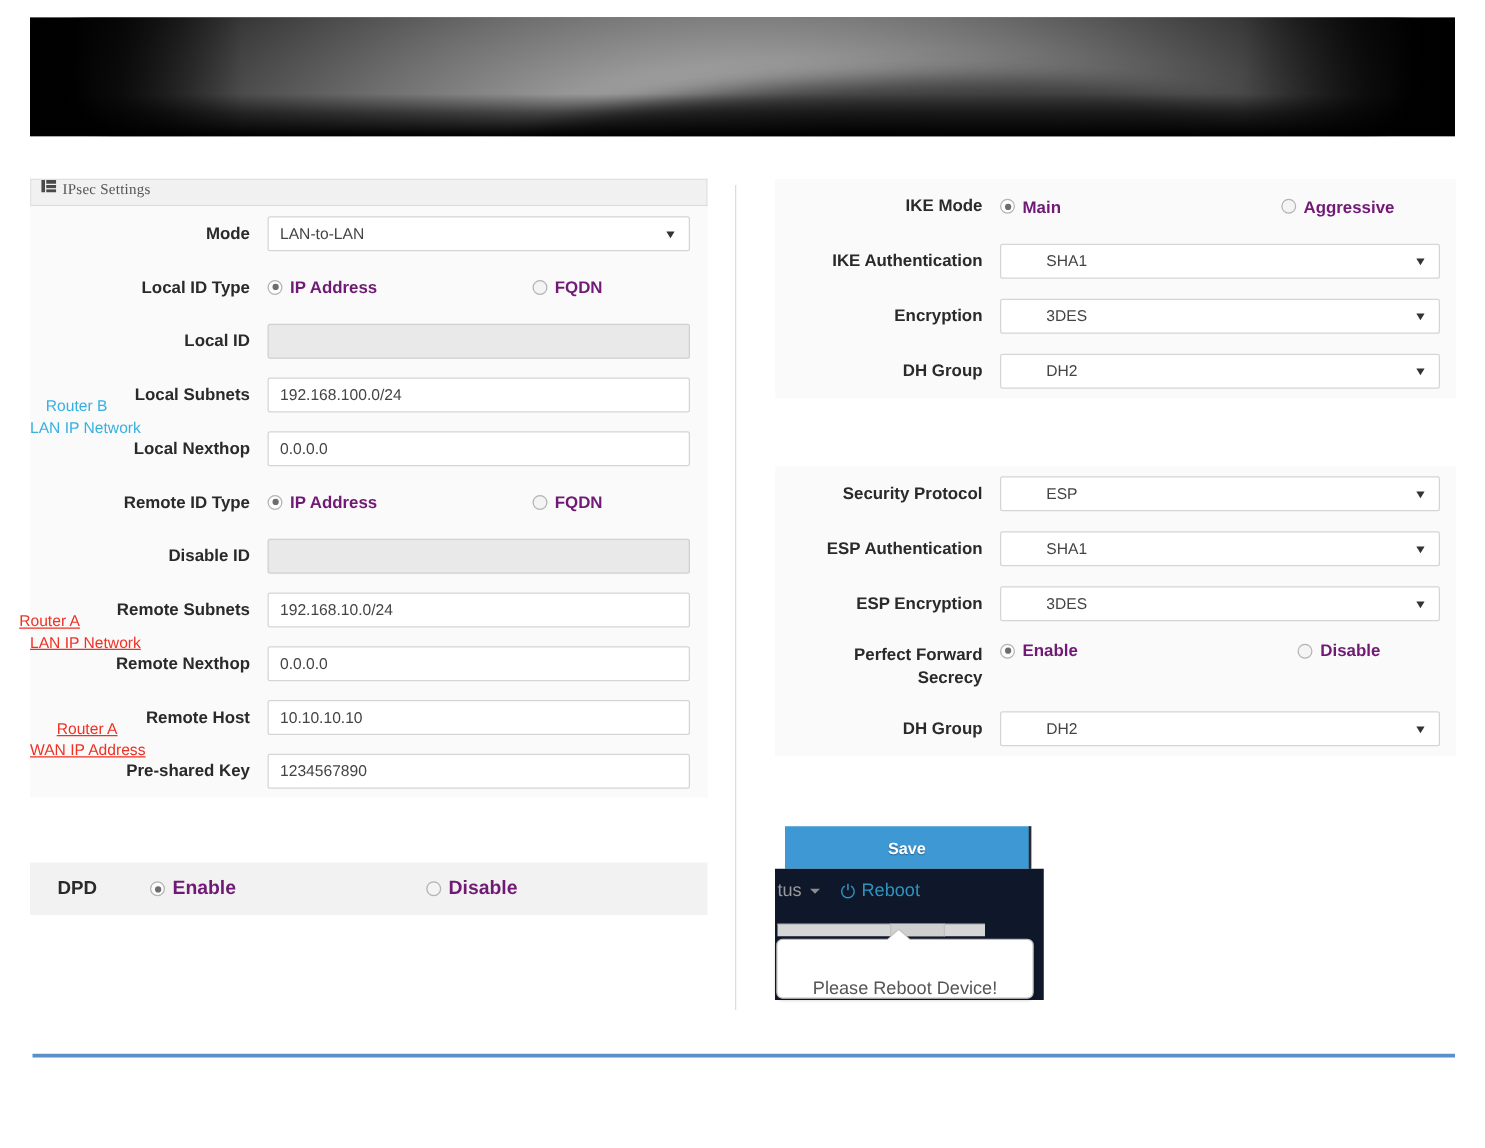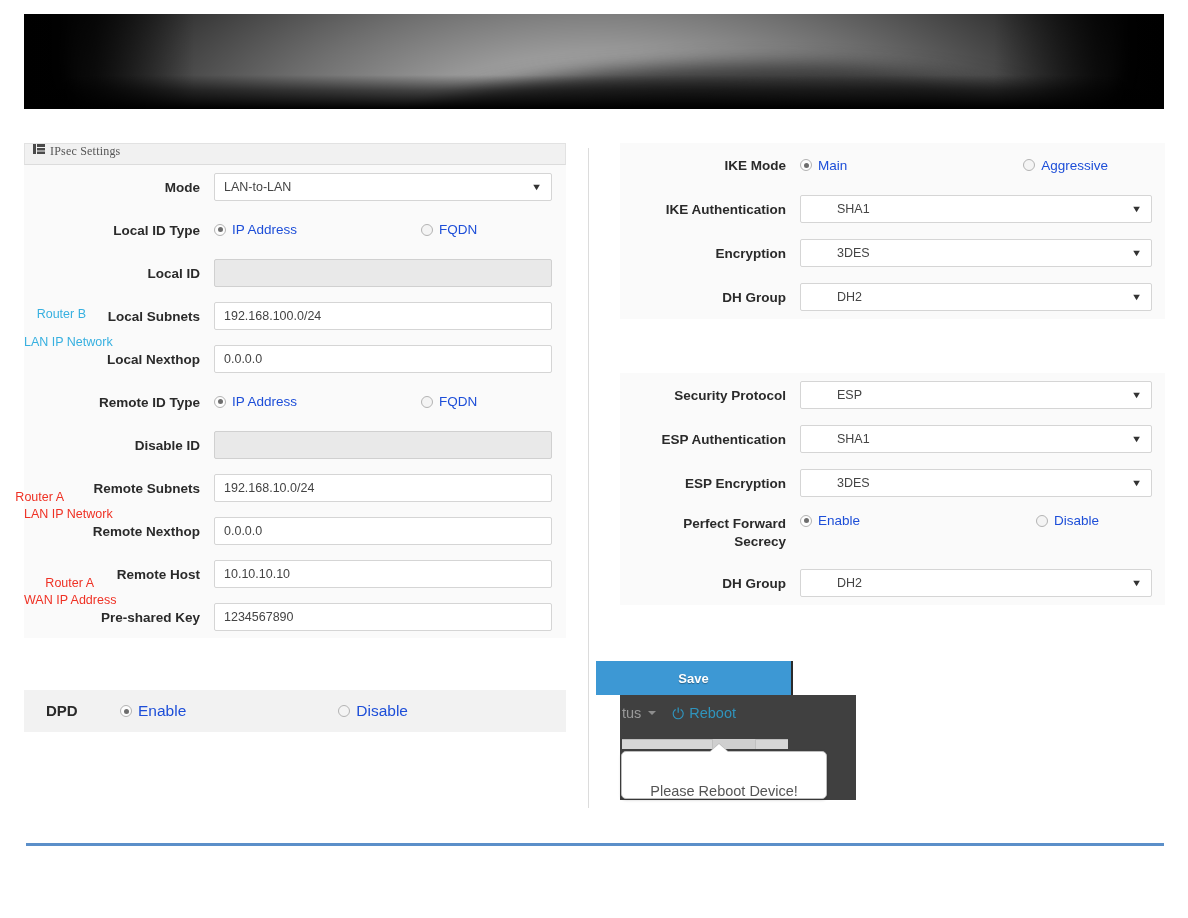--- a/index.html
+++ b/index.html
@@ -80,21 +80,21 @@
     width:190px;flex:0 0 190px;text-align:right;padding-right:14px;
     box-sizing:border-box; position:relative;
   }
   .lbl{
     font-size:13.5px;font-weight:bold;color:#2a2a2a;line-height:17px;
   }
   .note{
     position:absolute;font-size:12.5px;line-height:15px;white-space:nowrap;
   }
   .note.blue{color:#37b0e0;}
-  .note.red{color:#ef3124;}
+  .note.red{color:#ef3124;text-decoration:underline;}
 
   .fld{flex:1;}
   input.tb, .sel{
     width:338px;height:28px;box-sizing:border-box;
     border:1px solid #d5d5d5;border-radius:2px;background:#fff;
     font-size:12.5px;color:#444;padding:0 9px;
     font-family:"Liberation Sans", sans-serif;
     outline:none;
   }
   input.tb.dis{background:#e9e9e9;border-color:#d0d0d0;}
@@ -110,21 +110,21 @@
     width:12px;height:12px;border-radius:50%;
     border:1px solid #b3b3b3;background:#f4f4f4;
     display:inline-block;position:relative;margin-right:6px;
     box-sizing:border-box;
   }
   .radio.on .rb{background:#fdfdfd;}
   .radio.on .rb:after{
     content:"";position:absolute;left:2.5px;top:2.5px;
     width:5px;height:5px;border-radius:50%;background:#6d6d6d;
   }
-  .radio .rl{font-size:13.5px;font-weight:normal;color:#1d4ed8;}
+  .radio .rl{font-size:13.5px;font-weight:bold;color:#701a75;}
   .radio.second{margin-left:124px;}
 
   
   .panel-left .row{min-height:43px;}
   .panel-left input.tb{width:338px;}
 
   .dpd-row{
     margin-top:52px;background:#f2f2f2;height:42px;display:flex;align-items:center;
   }
   .dpd-row .lbl-wrap{width:96px;flex:0 0 96px;text-align:left;padding-left:22px;padding-right:0;}
@@ -136,35 +136,35 @@
   .panel-right .blk{background:#fafafa;}
   .panel-right .lbl-wrap{width:180px;flex:0 0 180px;}
   .panel-right .row{min-height:44px;}
   .panel-right .sel{width:352px;padding-left:36px;}
   .panel-right .radio.second{margin-left:176px;}
   .gap{height:54px;background:#ffffff;}
 
   .twoline{line-height:18px;}
 
   
-  .save-wrap{position:absolute;left:596px;top:661px;}
+  .save-wrap{position:absolute;left:628px;top:661px;}
   .save-btn{
     width:195px;height:34px;background:#3d98d4;border:none;
     border-right:2px solid #2b2b2b;
     color:#fff;font-size:13px;font-weight:bold;
     font-family:"Liberation Sans", sans-serif;
     display:flex;align-items:center;justify-content:center;
     text-shadow:0 1px 1px rgba(0,0,0,.35);
     cursor:pointer;
   }
 
   
   .navfrag{
-    position:absolute;left:620px;top:695px;width:236px;height:105px;
-    background:#404040;overflow:hidden;
+    position:absolute;left:620px;top:695px;width:215px;height:105px;
+    background:#0f172a;overflow:hidden;
   }
   .navfrag .navrow{
     position:absolute;left:0;top:2px;height:32px;display:flex;align-items:center;
     padding-left:2px;
   }
   .navfrag .status{
     color:#9a9a9a;font-size:14.5px;margin-right:7px;
   }
   .navfrag .caret{
     width:0;height:0;border-left:4px solid transparent;border-right:4px solid transparent;
@@ -267,21 +267,21 @@
       <div class="lbl-wrap">
         <span class="lbl">Local ID</span>
       </div>
       <div class="fld">
         <input class="tb dis" readonly="" value="" style="">
       </div>
     </div>
 
     <div class="row">
       <div class="lbl-wrap">
-        <span class="note blue" style="right:128px;top:0;">Router B</span>
+        <span class="note blue" style="right:128px;top:11px;">Router B</span>
         <span class="note blue" style="left:0;top:28px;">LAN IP Network</span>
         <span class="lbl">Local Subnets</span>
       </div>
       <div class="fld">
         <input class="tb" value="192.168.100.0/24" style="">
       </div>
     </div>
 
     <div class="row">
       <div class="lbl-wrap">

